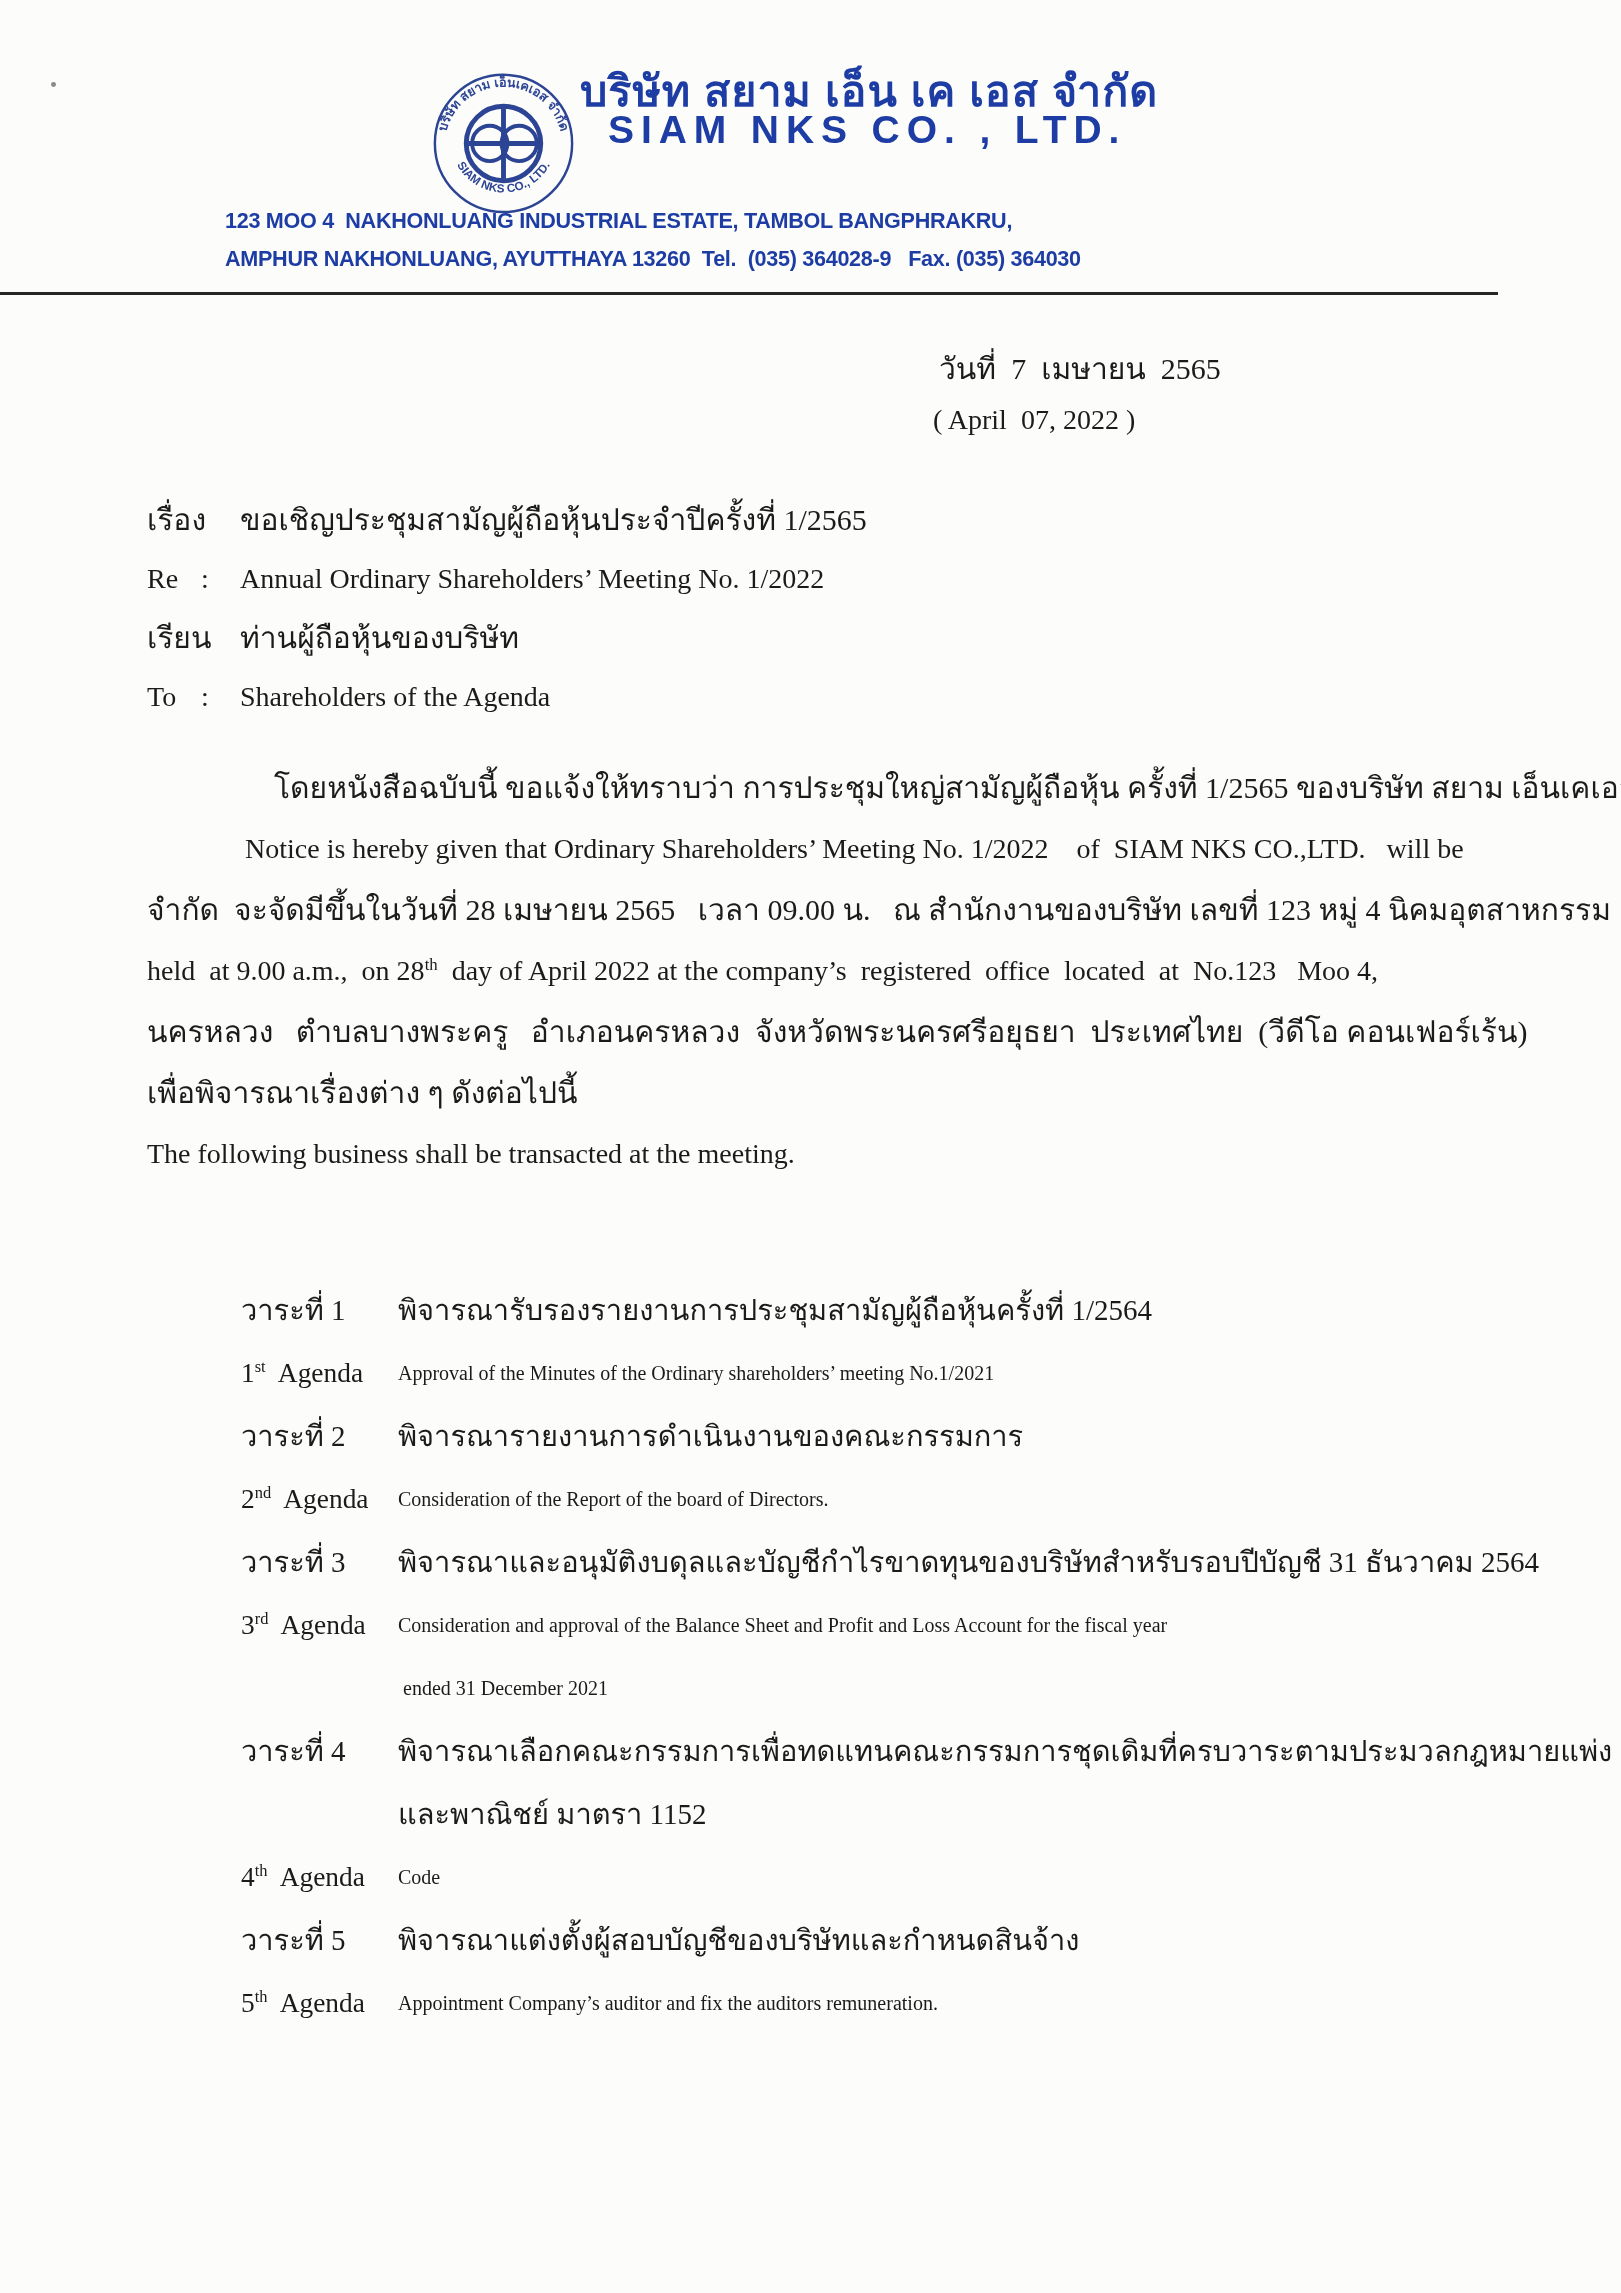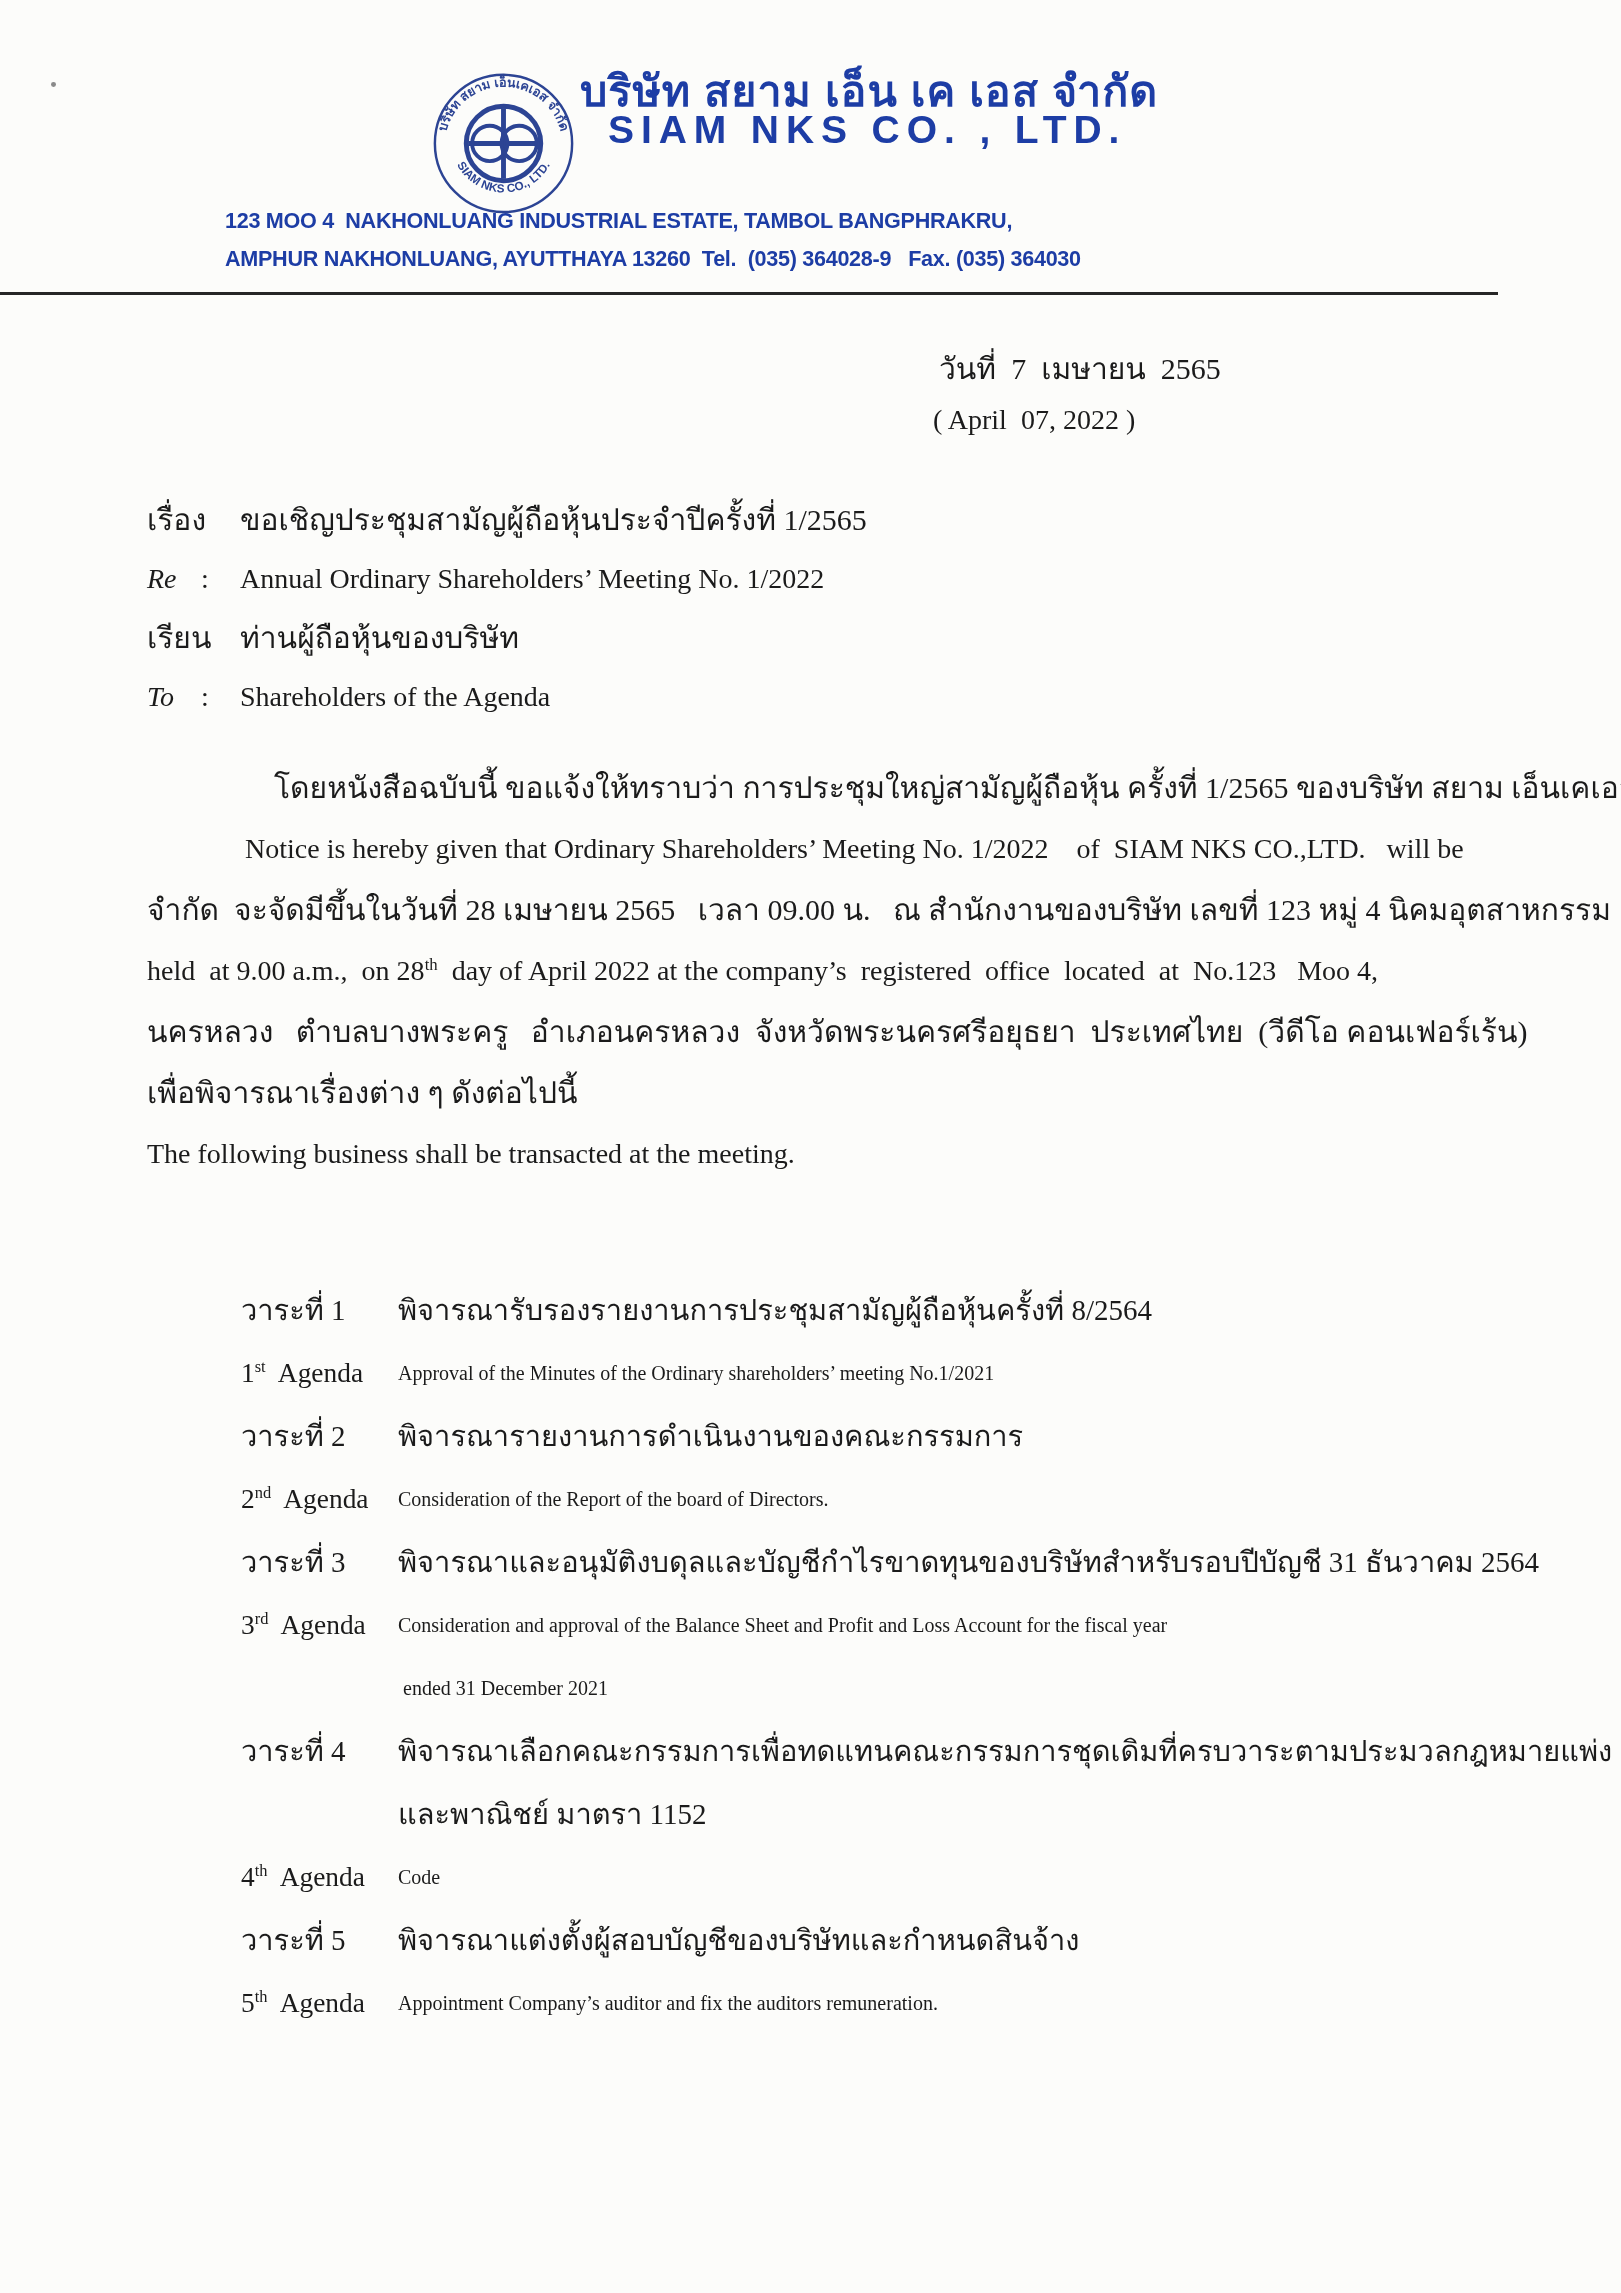--- a/index.html
+++ b/index.html
@@ -35,21 +35,21 @@
   .addr2{top:246px;}
   .rule{position:absolute;left:0;top:292px;width:1498px;height:2.9px;background:#262626;}
   .speck{position:absolute;left:51px;top:82px;width:4.9px;height:4.9px;border-radius:50%;background:#8a8a8a;}
   
   .date-th{left:939px;top:345px;font-size:30px;}
   .date-en{left:933px;top:404px;font-size:29px;}
   
   .subject{position:absolute;left:147px;top:490px;width:1176px;}
   .subj-row{display:flex;height:59px;line-height:59px;align-items:baseline;}
   .subj-label{width:93px;flex:none;}
-  .subj-label.en{width:54px;font-style:italic;}
+  .subj-label.en{width:54px;}
   .subj-colon{width:39px;flex:none;}
   .th{font-size:30px;}
   .en{font-size:28px;}
   
   .bodytext{position:absolute;left:147px;top:757px;width:1353px;}
   .bline{height:61px;line-height:61px;white-space:pre;}
   .ind-th{padding-left:127px;}
   .ind-en{padding-left:98px;}
   sup{font-size:60%;vertical-align:super;line-height:0;}
   
@@ -135,21 +135,21 @@
     <div class="bline en">The following business shall be transacted at the meeting.</div>
   </div>
 
   <div class="agenda">
 
     <div class="agenda-row">
       <div class="agenda-label th">
           <div class="aline">วาระที่ 1</div>
         </div>
       <div class="agenda-text th">
-          <div class="aline">พิจารณารับรองรายงานการประชุมสามัญผู้ถือหุ้นครั้งที่ 8/2564</div>
+          <div class="aline">พิจารณารับรองรายงานการประชุมสามัญผู้ถือหุ้นครั้งที่ 1/2564</div>
         </div>
     </div>
 
     <div class="agenda-row">
       <div class="agenda-label en">
           <div class="aline"><span>1</span><sup>st</sup><span>  Agenda</span></div>
         </div>
       <div class="agenda-text en">
           <div class="aline">Approval of the Minutes of the Ordinary shareholders’ meeting No.1/2021</div>
         </div>

